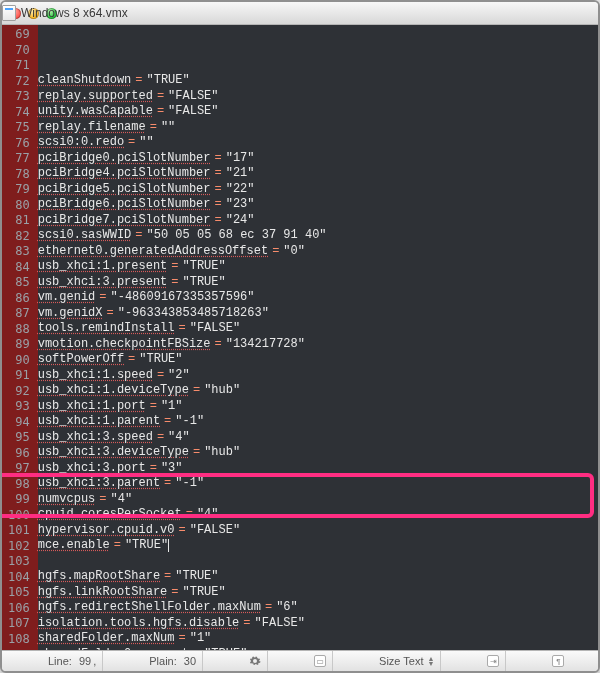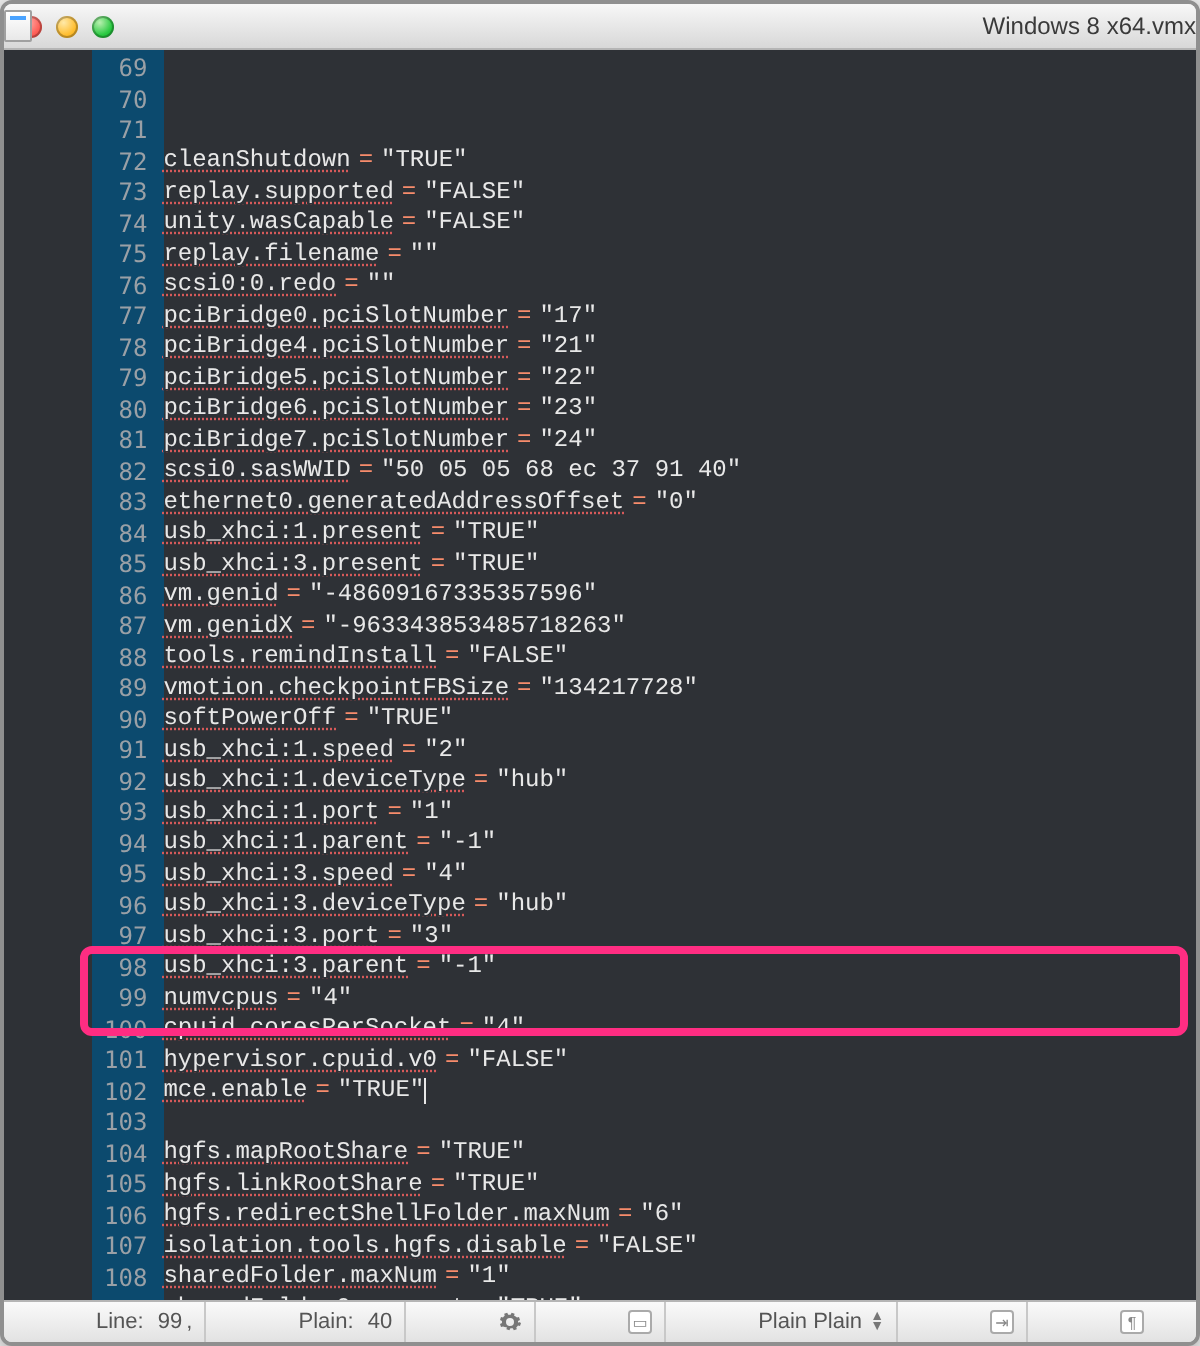--- a/index.html
+++ b/index.html
@@ -44,21 +44,21 @@
   .tl.yellow { background: radial-gradient(circle at 35% 30%, #ffe9a8, #ffbd2e 60%, #e0a522); }
   .tl.green { background: radial-gradient(circle at 35% 30%, #b9f0b0, #28c940 60%, #1fa532); }
   .title-center {
     position: absolute;
     left: 0; right: 0;
     text-align: center;
     font-size: 12px;
     color: #3a3a3a;
     display: flex;
     align-items: center;
-    justify-content: space-between;
+    justify-content: flex-start;
     gap: 5px;
     pointer-events: none;
   }
   .doc-icon {
     width: 12px; height: 14px;
     background: linear-gradient(#fff,#e8e8e8);
     border: 1px solid #a0a0a0;
     border-radius: 1px;
     position: relative;
   }
@@ -67,29 +67,28 @@
     background:#4aa3ff;
   }
   .editor {
     flex: 1;
     background: #2e3136;
     display: flex;
     overflow: hidden;
     position: relative;
   }
   .gutter {
-    background: #0c4a6e;
+    background: #7f1d1d;
     color: #9aa0a6;
     font-family: Menlo, Consolas, monospace;
     font-size: 12px;
     text-align: right;
     padding: 2px 8px 2px 6px;
     user-select: none;
     white-space: pre;
-    margin-left: 44px;
   }
   .code {
     flex: 1;
     padding: 6px 0;
     font-family: Liberation Mono, monospace;
     font-size: 12px;
     color: #e8e8e8;
     white-space: pre;
     position: relative;
   }
@@ -169,32 +168,32 @@
   </div>
 
   <div class="statusbar">
     <div class="sb-cell">
       <span>Line:</span>&nbsp;
       <span>99</span>
       <span>,</span>
     </div>
     <div class="sb-cell">
       <span>Plain:</span>&nbsp;
-      <span>40</span>
+      <span>30</span>
     </div>
     <div class="sb-cell">
       <svg class="sb-icon" viewBox="0 0 24 24">
           <path fill="#777" d="M12 8a4 4 0 1 0 0 8 4 4 0 0 0 0-8zm9 4l2 1-1 3-2-.5a8 8 0 0 1-1.7 1.7l.5 2-3 1-1-2a8 8 0 0 1-2.4 0l-1 2-3-1 .5-2A8 8 0 0 1 5 16.5L3 17l-1-3 2-1a8 8 0 0 1 0-2l-2-1 1-3 2 .5A8 8 0 0 1 6.7 5.8L6.2 3.8l3-1 1 2a8 8 0 0 1 2.4 0l1-2 3 1-.5 2A8 8 0 0 1 19 7.5l2-.5 1 3-2 1a8 8 0 0 1 0 2z"></path>
         </svg>
     </div>
     <div class="sb-cell">
       <span class="sb-tiny">▭</span>
     </div>
     <div class="sb-cell">
-      <span>Plain Plain</span>
+      <span>Size Text</span>
       <span class="sb-arrows">
           <span>▲</span>
           <span>▼</span>
         </span>
     </div>
     <div class="sb-cell">
       <span class="sb-tiny">⇥</span>
     </div>
     <div class="sb-cell" style="border-right:none;">
       <span class="sb-tiny">¶</span>

